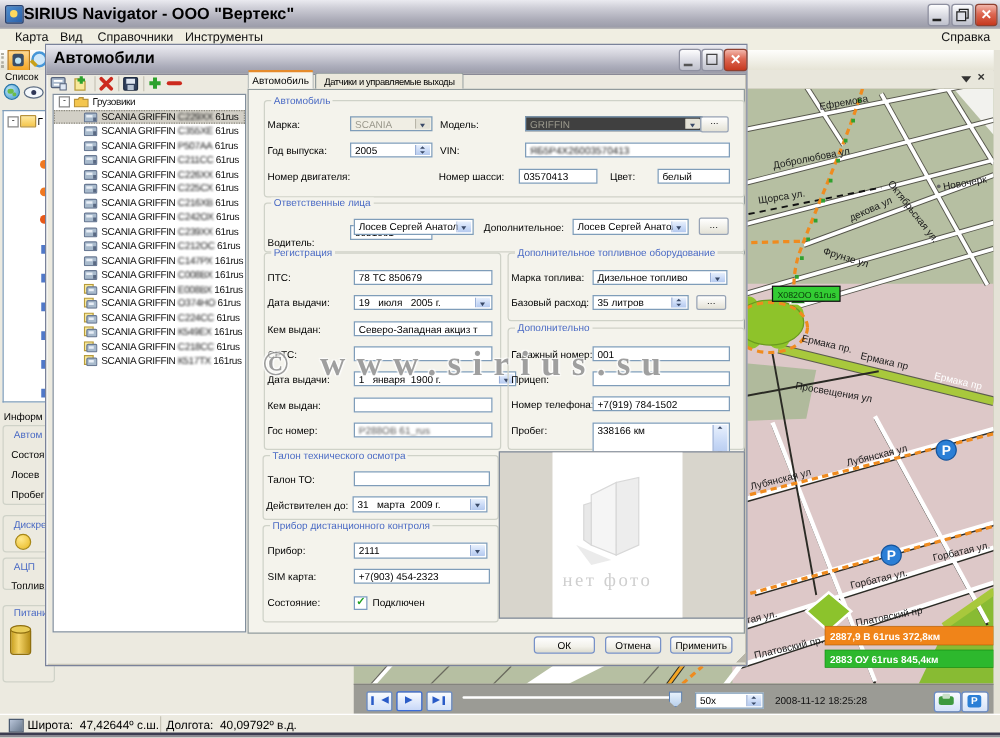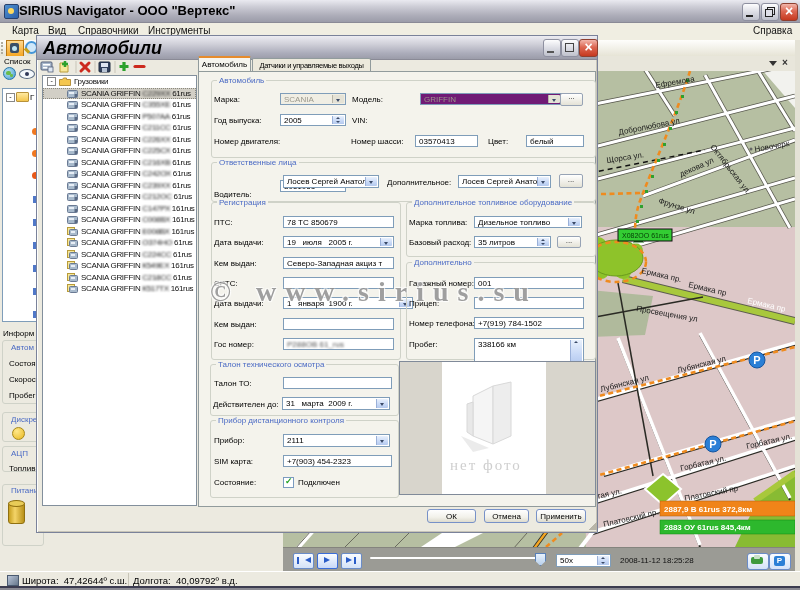--- a/index.html
+++ b/index.html
@@ -78,21 +78,21 @@
     <div class="abs" style="left:30px;top:130px;width:7px;height:7px;background:#5078c8;"></div>
     <div class="abs" style="left:30px;top:153px;width:7px;height:7px;background:#5078c8;"></div>
     <div class="abs" style="left:30px;top:176px;width:7px;height:7px;background:#5078c8;"></div>
     <div class="abs" style="left:30px;top:199px;width:7px;height:7px;background:#5078c8;"></div>
     <div class="abs" style="left:30px;top:222px;width:7px;height:7px;background:#5078c8;"></div>
   </div>
   <div class="abs" style="left:3px;top:273px;font-size:8px;">Информ</div>
   <div class="abs" style="left:2px;top:284px;width:40px;height:62px;border:1px solid #cfd2c8;border-radius:3px;"></div>
   <div class="abs" style="left:9px;top:287px;font-size:8px;color:#4a6ac4;background:#eceae0;padding:0 2px;">Автом</div>
   <div class="abs" style="left:9px;top:303px;font-size:8px;">Состоя</div>
-  <div class="abs" style="left:9px;top:319px;font-size:8px;">Скорос</div>
+  <div class="abs" style="left:9px;top:319px;font-size:8px;">Лосев</div>
   <div class="abs" style="left:9px;top:335px;font-size:8px;">Пробег</div>
   <div class="abs" style="left:2px;top:356px;width:40px;height:28px;border:1px solid #cfd2c8;border-radius:3px;"></div>
   <div class="abs" style="left:9px;top:359px;font-size:8px;color:#4a6ac4;background:#eceae0;padding:0 2px;">Дискре</div>
   <div class="abs" style="left:12px;top:371px;width:11px;height:11px;border-radius:50%;background:radial-gradient(circle at 35% 30%,#ffe88a,#e8b820);border:1px solid #a88818;"></div>
   <div class="abs" style="left:2px;top:390px;width:40px;height:24px;border:1px solid #cfd2c8;border-radius:3px;"></div>
   <div class="abs" style="left:9px;top:393px;font-size:8px;color:#4a6ac4;background:#eceae0;padding:0 2px;">АЦП</div>
   <div class="abs" style="left:9px;top:408px;font-size:8px;">Топлив</div>
   <div class="abs" style="left:2px;top:428px;width:40px;height:60px;border:1px solid #cfd2c8;border-radius:3px;"></div>
   <div class="abs" style="left:9px;top:430px;font-size:8px;color:#4a6ac4;background:#eceae0;padding:0 2px;">Питани</div>
   <div class="abs" style="left:8px;top:446px;width:15px;height:20px;background:linear-gradient(90deg,#c8a020,#f4d468 40%,#b89018);border:1px solid #907010;border-radius:3px;">
@@ -288,21 +288,21 @@
   <div class="abs" style="left:22px;top:3px;font-size:9.5px;color:#000;">Широта:&nbsp; 47,42644º с.ш.</div>
   <div class="abs" style="left:128px;top:1px;width:1px;height:13px;background:#c8c5b8;"></div>
   <div class="abs" style="left:133px;top:3px;font-size:9.5px;color:#000;">Долгота:&nbsp; 40,09792º в.д.</div>
 </div>
 <div class="abs" style="left:0;top:586px;width:800px;height:2px;background:#3c3c50;"></div>
 <div class="abs" style="left:0;top:588px;width:800px;height:2px;background:#8a8a92;"></div>
 
 <div class="abs" style="left:36px;top:35px;width:560px;height:496px;background:#eceae0;border:1px solid #7a829a;box-shadow:inset 1px 1px 0 #fdfdfb, inset -1px -1px 0 #c8c5b8;">
 
   <div class="abs" style="left:0;top:0;width:560px;height:23px;background:linear-gradient(180deg,#ececf2 0%,#d0d0d9 35%,#abacba 75%,#9b9ca9 100%);border-bottom:1px solid #8a8a96;">
-    <div class="abs" style="left:6px;top:2px;font-size:18px;font-weight:bold;color:#000;font-style:italic;">Автомобили</div>
+    <div class="abs" style="left:6px;top:2px;font-size:13px;font-weight:bold;color:#000;">Автомобили</div>
     <div class="abs" style="left:506px;top:3px;width:16px;height:16px;background:linear-gradient(180deg,#fdfdfe,#d9dae2 55%,#bfc1cc);border:1px solid #8e90a0;border-radius:3px;">
       <div class="abs" style="left:3px;bottom:3px;width:7px;height:2px;background:#555;"></div>
       </div>
     <div class="abs" style="left:524px;top:3px;width:16px;height:16px;background:linear-gradient(180deg,#fdfdfe,#d9dae2 55%,#bfc1cc);border:1px solid #8e90a0;border-radius:3px;">
       <div class="abs" style="left:3px;top:3px;width:7px;height:7px;border:1.5px solid #444;"></div>
       </div>
     <div class="abs" style="left:542px;top:3px;width:17px;height:16px;background:linear-gradient(180deg,#f2b6ab,#dd6752 45%,#c6391f);border:1px solid #8e4030;border-radius:3px;color:#fff;font-weight:bold;font-size:14px;text-align:center;line-height:15px;">×</div>
   </div>
 
   <div class="abs" style="left:0;top:23px;width:560px;height:16px;">
@@ -425,25 +425,26 @@
   <div class="abs" style="left:161px;top:20px;width:53px;height:15px;background:#f6f5ee;border:1px solid #919b9c;border-bottom:none;border-radius:2px 2px 0 0;border-top:2px solid #e68b2c;font-size:8px;text-align:center;padding-top:2px;box-sizing:border-box;z-index:3;white-space:nowrap;overflow:hidden;">Автомобиль</div>
   <div class="abs" style="left:215px;top:22px;width:119px;height:13px;background:#ece9dc;border:1px solid #919b9c;border-bottom:none;border-radius:2px 2px 0 0;font-size:7.5px;letter-spacing:-0.3px;text-align:center;padding-top:2px;box-sizing:border-box;z-index:3;white-space:nowrap;overflow:hidden;">Датчики и управляемые выходы</div>
 
   <div class="abs" style="left:161px;top:35px;width:398px;height:436px;background:#f4f3ec;border:1px solid #919b9c;box-sizing:border-box;z-index:2;" id="page">
 
     <div class="group" style="left:12px;top:8px;width:383px;height:76px;"></div>
     <div class="glbl" style="left:18px;top:4px;">Автомобиль</div>
     <span class="lbl" style="left:15px;top:23px;">Марка:</span>
     <div class="field" style="left:81px;top:21px;width:66px;height:12px;background:#f0eee4;color:#9a988c;">SCANIA<span class="combo-a" style="background:#e4e2d6;border-left:1px solid #b8b5a8;"></span></div>
     <span class="lbl" style="left:153px;top:23px;">Модель:</span>
-    <div class="field" style="left:221px;top:21px;width:142px;height:12px;background:#701a75;color:#9a988c;">GRIFFIN<span class="combo-a" style="background:#e4e2d6;border-left:1px solid #b8b5a8;"></span></div>
+    <div class="field" style="left:221px;top:21px;width:142px;height:12px;background:#404040;color:#9a988c;">GRIFFIN<span class="combo-a" style="background:#e4e2d6;border-left:1px solid #b8b5a8;"></span></div>
     <div class="dots" style="left:361px;top:21px;width:23px;height:13px;">...</div>
     <span class="lbl" style="left:15px;top:44px;">Год выпуска:</span>
     <div class="field" style="left:81px;top:42px;width:66px;height:12px;">2005<span class="spin"></span></div>
     <span class="lbl" style="left:153px;top:44px;">VIN:</span>
+    <div class="field" style="left:221px;top:42px;width:164px;height:12px;"><span class="blur">ЯБ5Р4Х26003570413</span></div>
     <span class="lbl" style="left:15px;top:65px;">Номер двигателя:</span>
     <div class="field" style="left:81px;top:63px;width:66px;height:12px;margin-top:45px;">8051061</div>
     <span class="lbl" style="left:152px;top:65px;">Номер шасси:</span>
     <div class="field" style="left:216px;top:63px;width:63px;height:12px;">03570413</div>
     <span class="lbl" style="left:289px;top:65px;">Цвет:</span>
     <div class="field" style="left:327px;top:63px;width:58px;height:12px;">белый</div>
 
     <div class="group" style="left:12px;top:90px;width:383px;height:38px;"></div>
     <div class="glbl" style="left:18px;top:86px;">Ответственные лица</div>
     <span class="lbl" style="left:15px;top:106px;margin-top:12px;">Водитель:</span>

